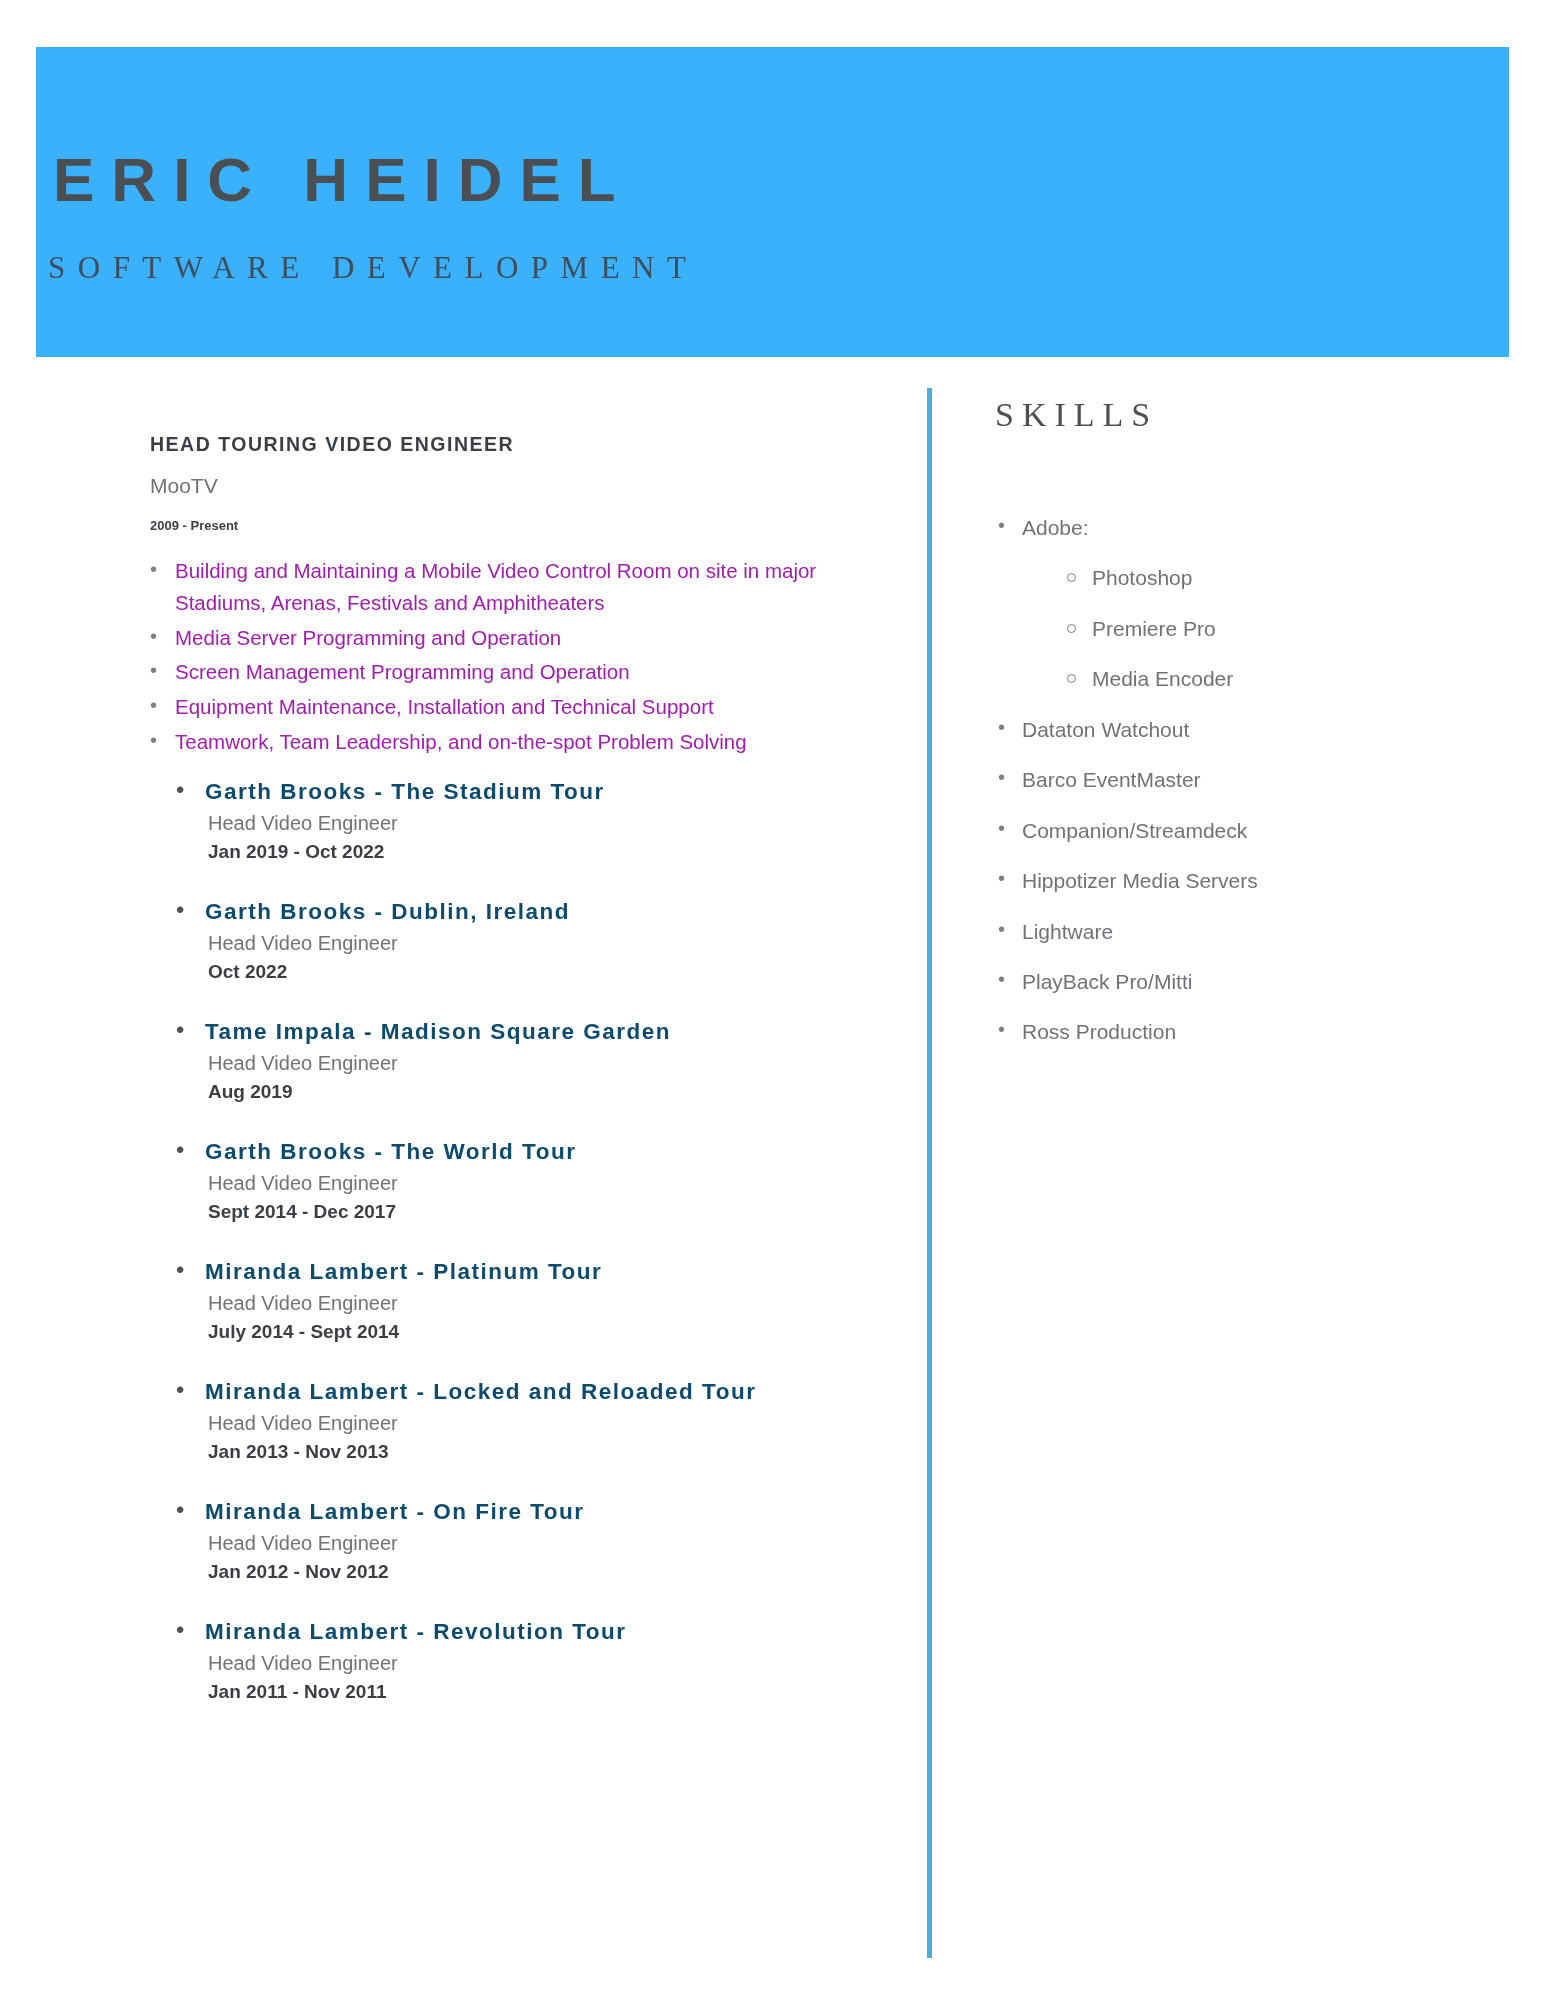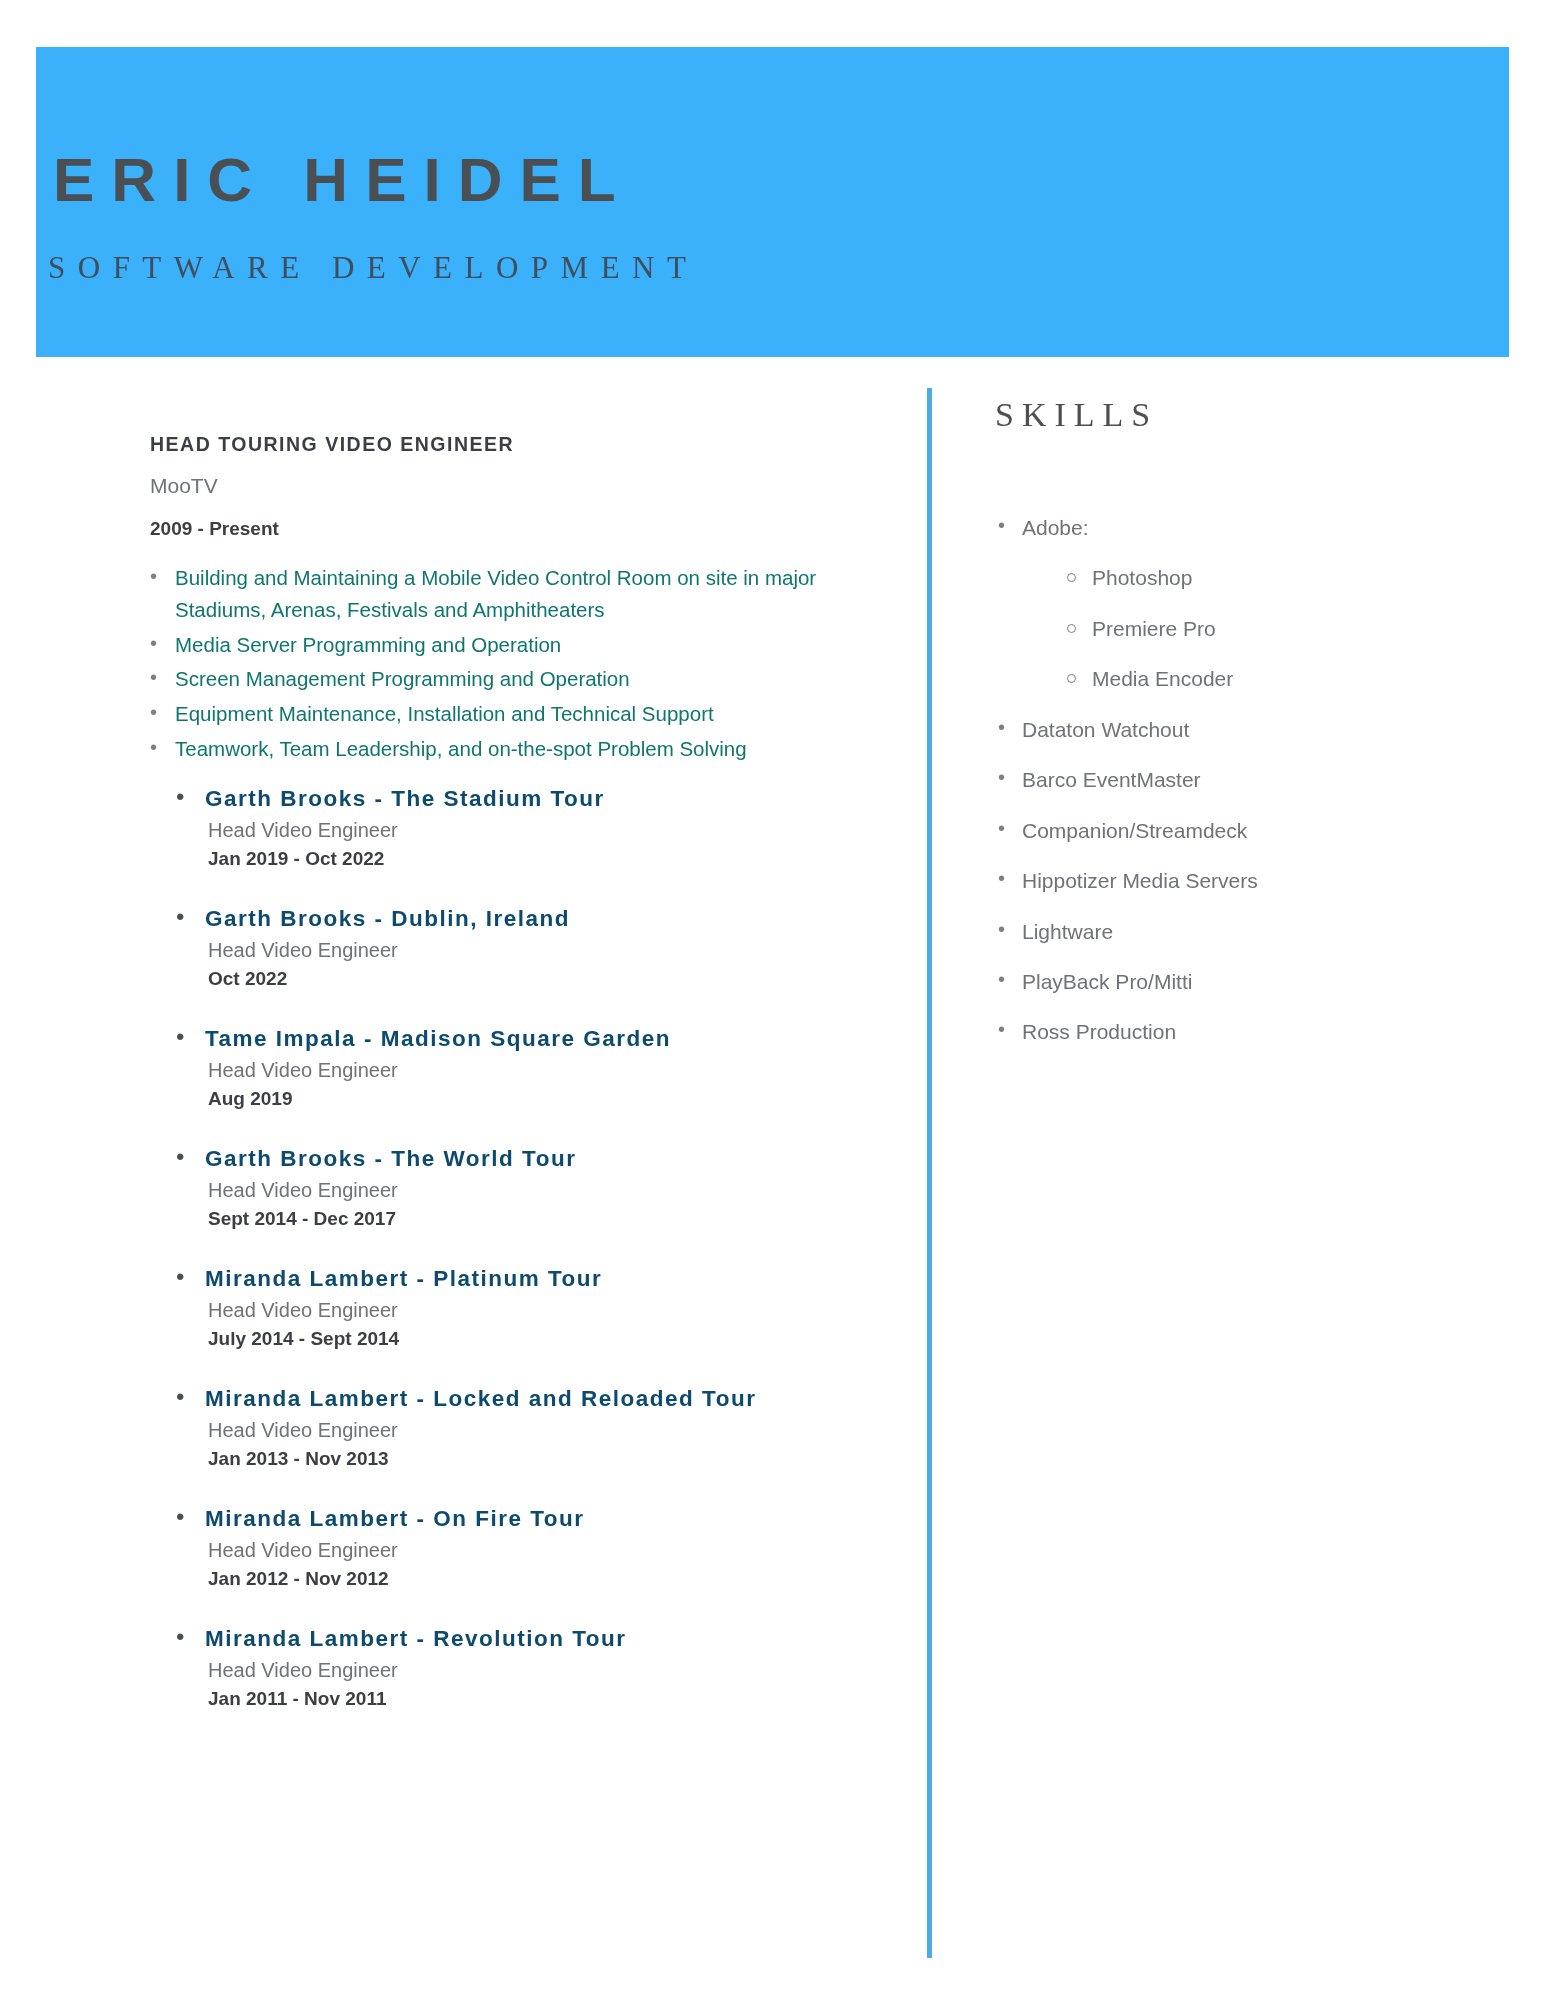--- a/index.html
+++ b/index.html
@@ -104,38 +104,38 @@
   }
 
   .job-company {
     font-size: 21px;
     font-weight: 400;
     color: #6f7276;
     margin-top: 18px;
   }
 
   .job-dates {
-    font-size: 19px;
+    font-size: 13px;
     font-weight: 700;
     color: #3b3f44;
     margin-top: 20px;
   }
 
   
   ul.duties {
     list-style: none;
     margin-top: 22px;
   }
 
   ul.duties > li {
     position: relative;
     padding-left: 35px;
     font-size: 20.5px;
     font-weight: 400;
-    color: #0f766e;
+    color: #a21caf;
     line-height: 1.55;
     margin-bottom: 3px;
   }
 
   ul.duties > li::before {
     content: "\2022";
     position: absolute;
     left: 10px;
     top: -1px;
     font-size: 20px;

